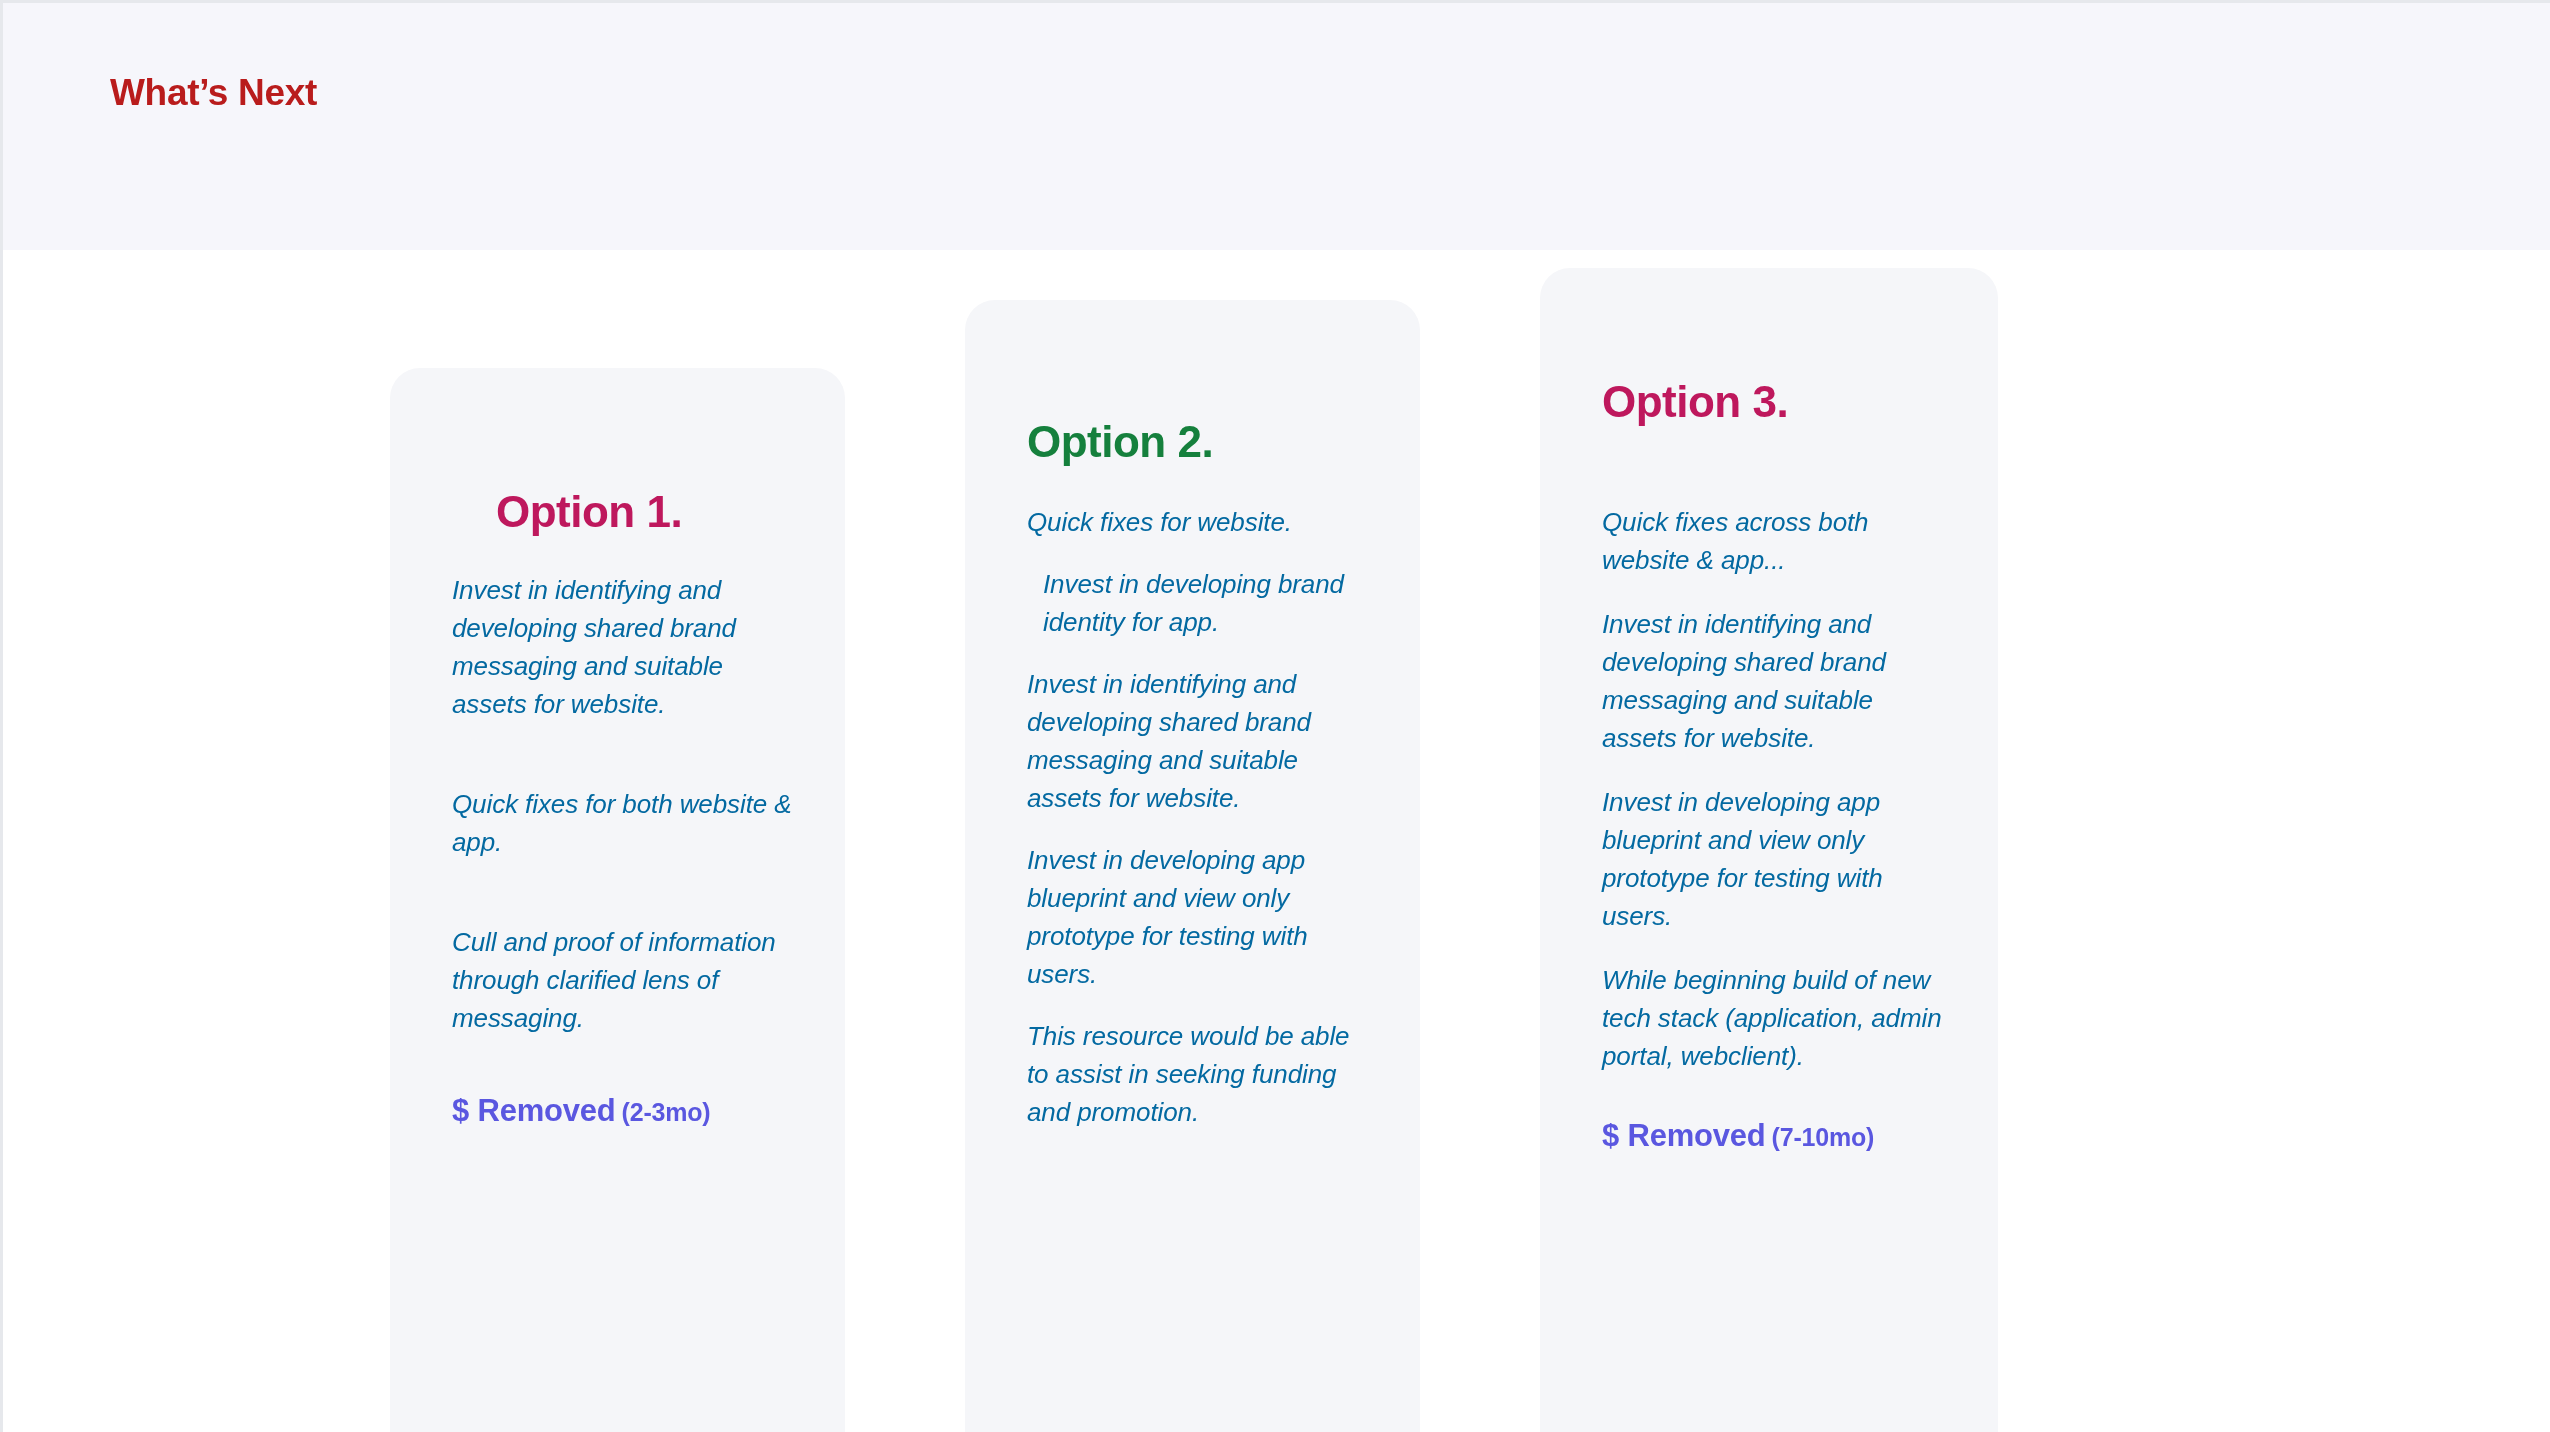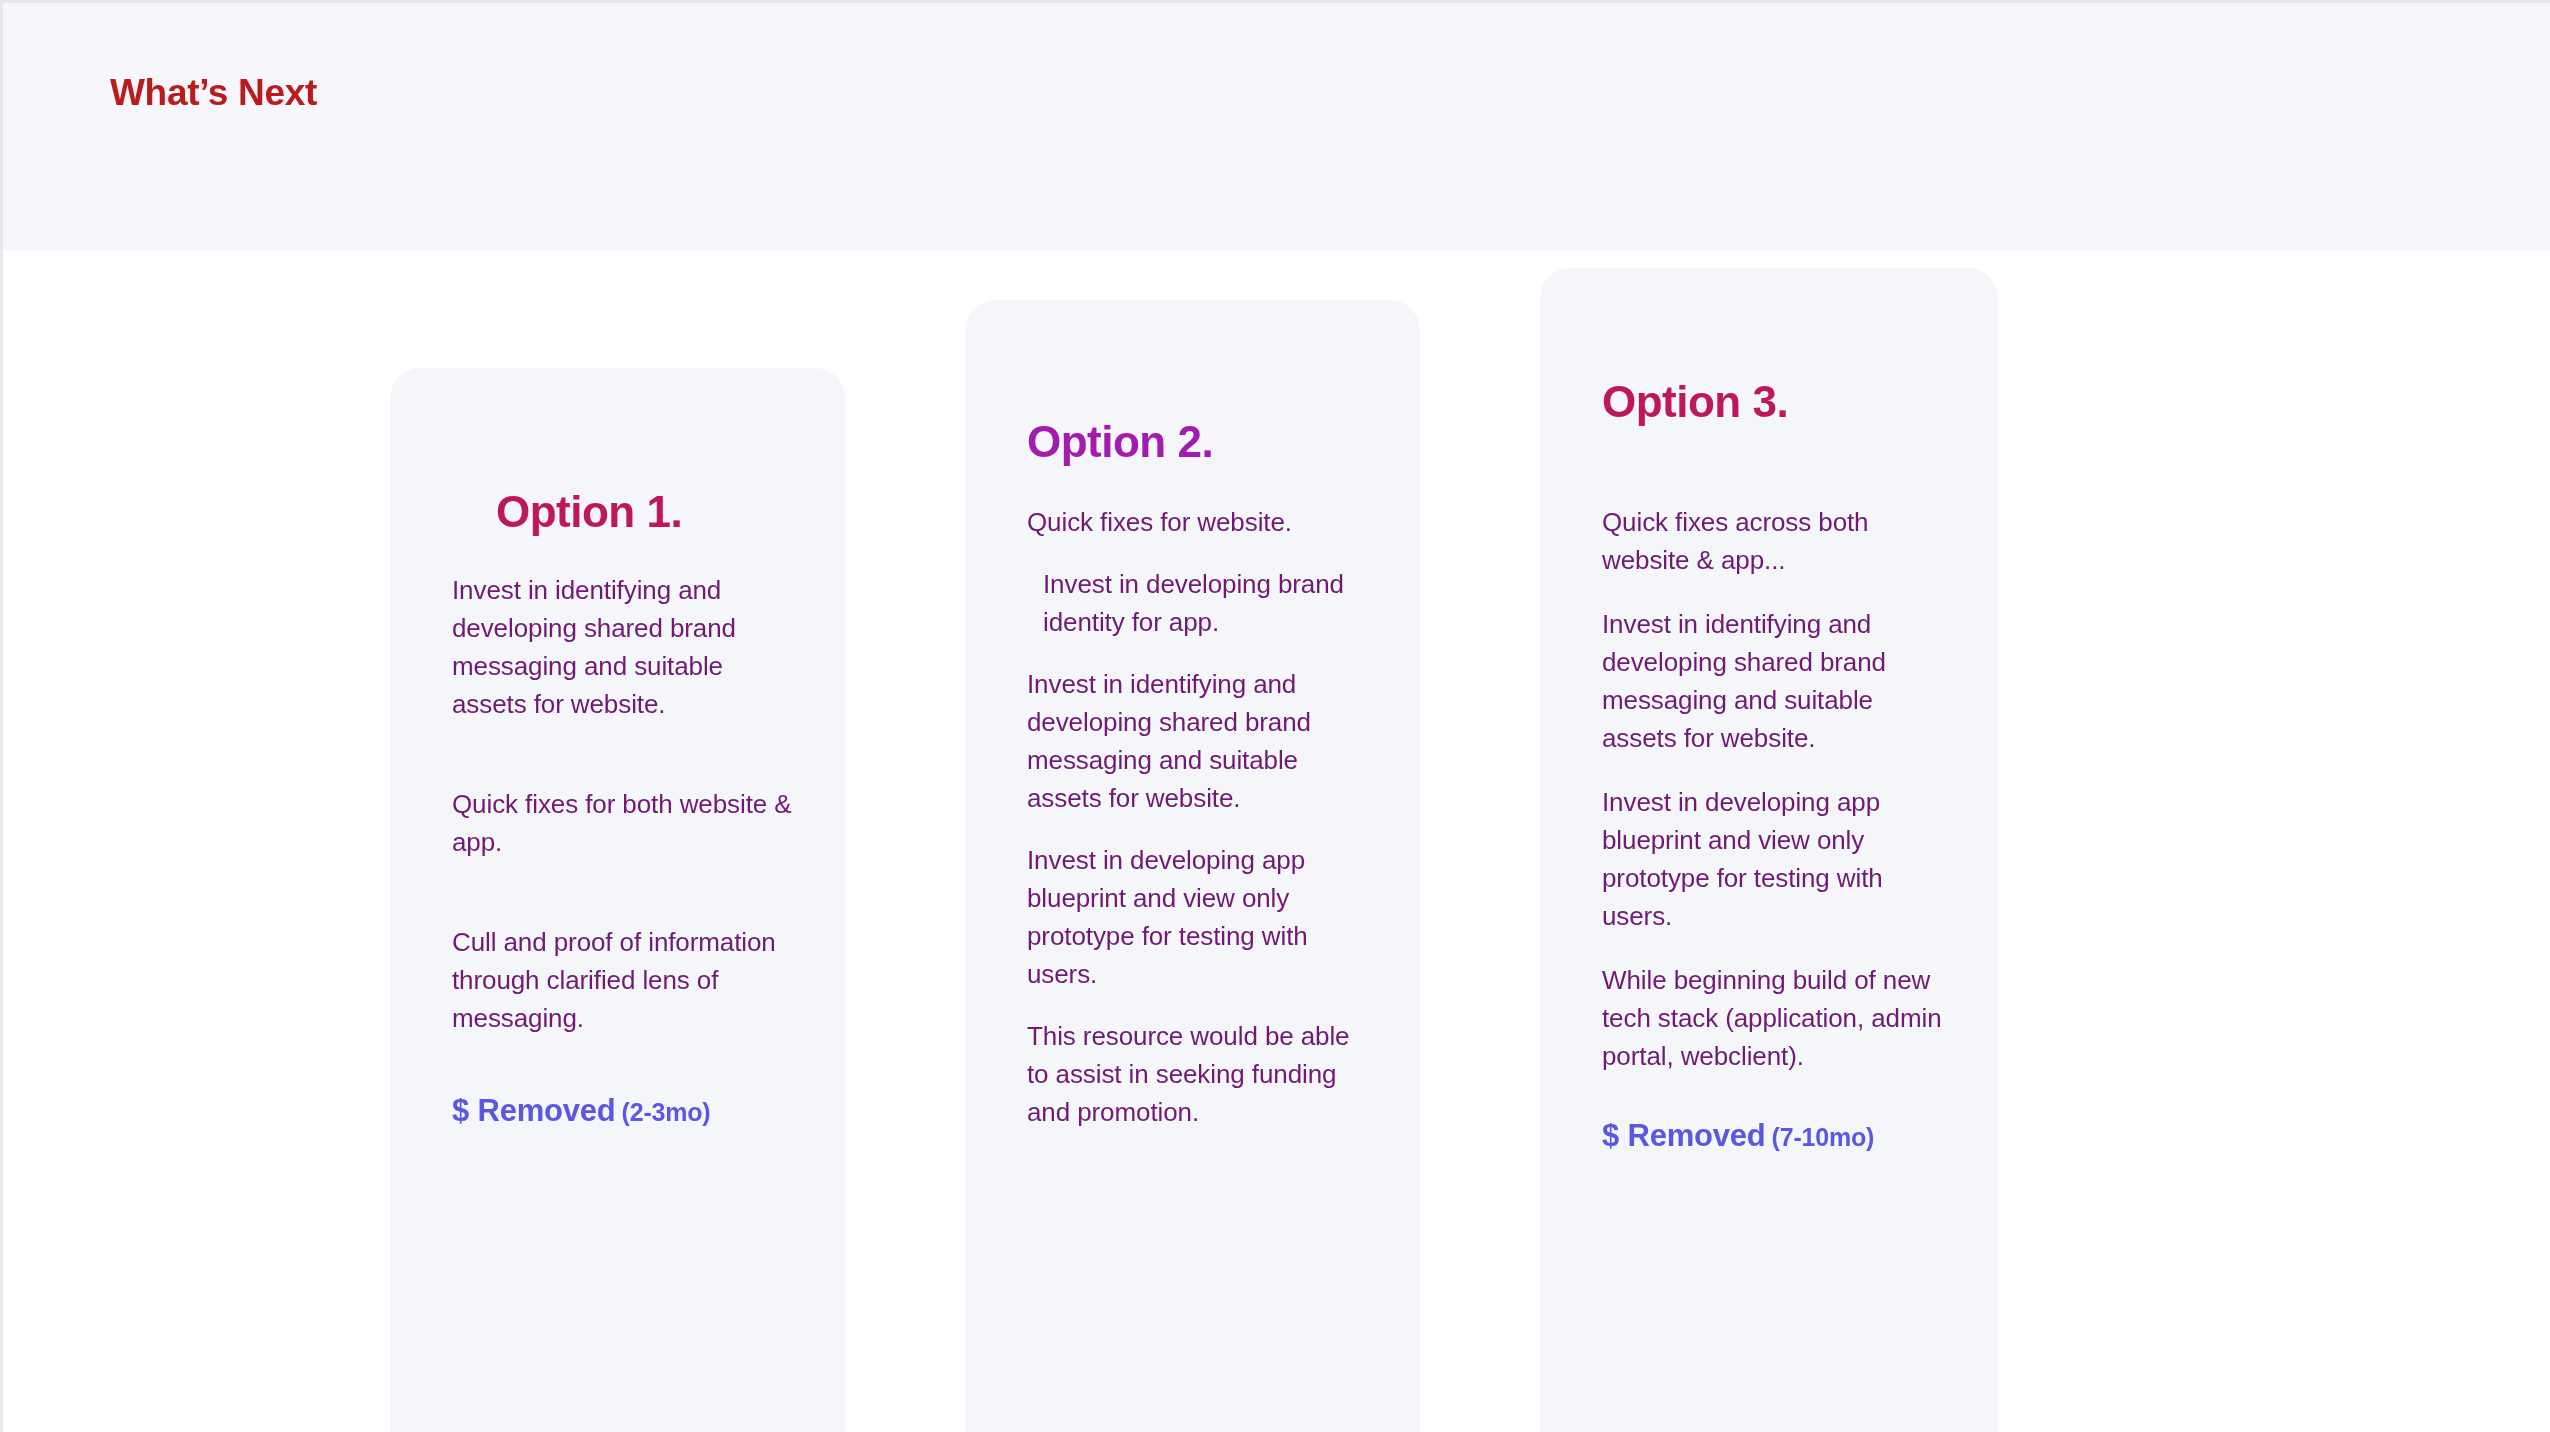--- a/index.html
+++ b/index.html
@@ -86,32 +86,33 @@
 
   .card-heading {
     font-size: 44px;
     font-weight: bold;
     letter-spacing: -0.5px;
     line-height: 1.1;
     margin: 0;
     color: #be185d;
   }
   .card-heading.accent {
-    color: #a21caf;
+    color: #15803d;
   }
 
   .card-body {
     margin: 0;
   }
   .para {
     font-size: 26px;
     line-height: 1.46;
-    color: #701a75;
+    color: #0369a1;
     margin: 0;
     letter-spacing: -0.1px;
+    font-style: italic;
   }
 
   .cost-row {
     white-space: nowrap;
     color: #5a57e0;
   }
   .cost-main {
     font-size: 31px;
     font-weight: bold;
     letter-spacing: -0.2px;

